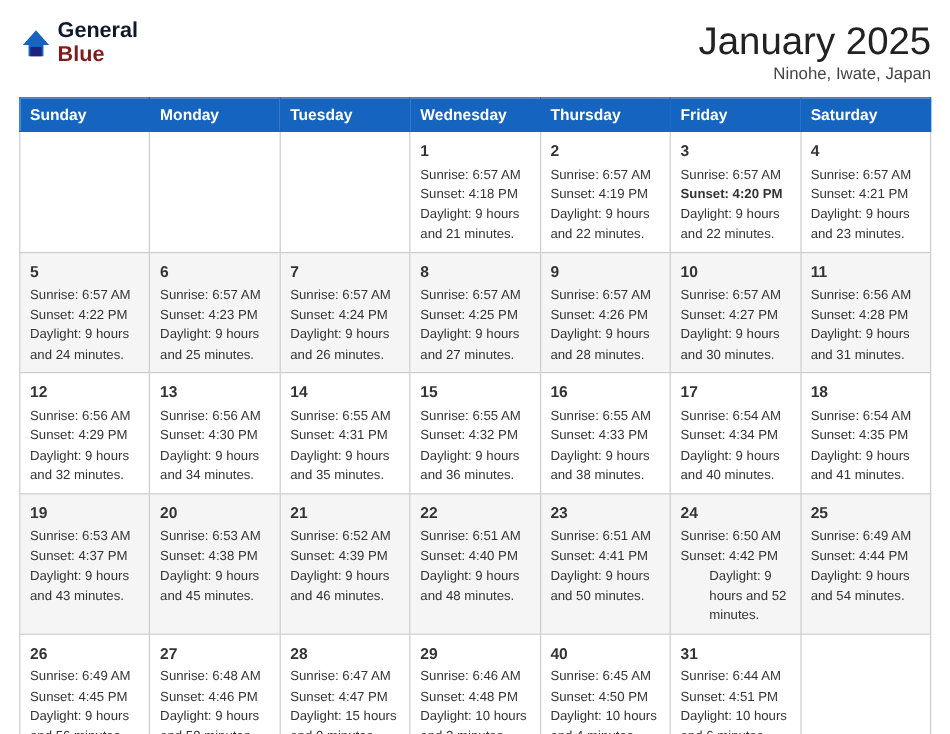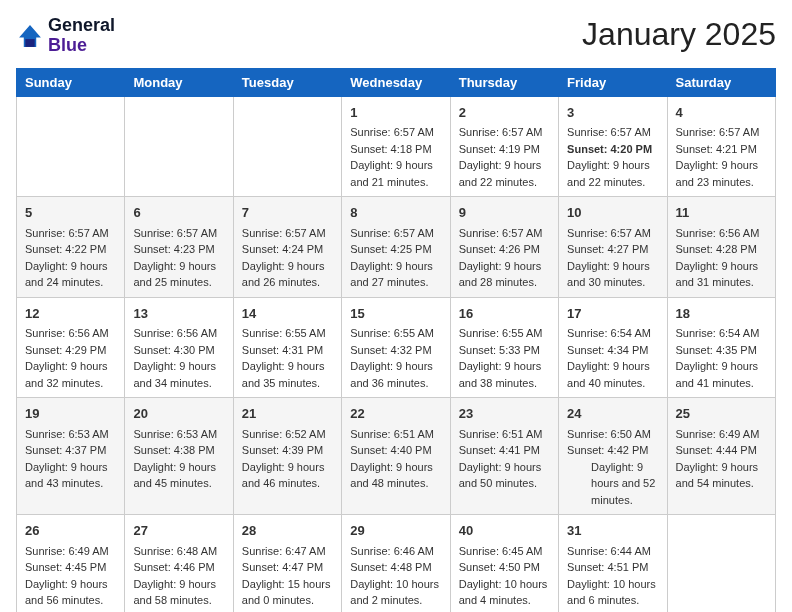--- a/index.html
+++ b/index.html
@@ -20,21 +20,21 @@
       display: flex;
       align-items: center;
       gap: 4px;
     }
     .logo-text {
       font-size: 18px;
       font-weight: bold;
       line-height: 1.1;
     }
     .logo-text .general { color: #0f172a; }
-    .logo-text .blue { color: #4c1d95; }
+    .logo-text .blue { color: #7f1d1d; }
     .logo-icon {
       width: 28px;
       height: 28px;
     }
     .title-block { text-align: right; }
     .calendar-title {
       font-size: 32px;
       font-weight: normal;
       color: #222;
       text-align: center;
@@ -89,20 +89,21 @@
       <polygon points="18,4 32,20 26,20 26,32 10,32 10,20 4,20" fill="#1565c0"></polygon>
       <rect x="12" y="22" width="12" height="10" fill="#1a237e"></rect>
     </svg>
     <div class="logo-text">
       <span class="general">General</span><br>
       <span class="blue">Blue</span>
     </div>
   </div>
   <div class="title-block">
     <div class="calendar-title">January 2025</div>
+    <div class="calendar-subtitle">Ninohe, Iwate, Japan</div>
   </div>
 </div>
 
 <table>
   <thead>
     <tr id="header-row">
         <th>Sunday</th>
         <th>Monday</th>
         <th>Tuesday</th>
         <th>Wednesday</th>
@@ -206,21 +207,21 @@
         </td>
         <td>
           <span class="day-num">15</span>
           <span style="display: block;">Sunrise: 6:55 AM</span>
           <span style="display: block;">Sunset: 4:32 PM</span>
           <span style="display: block;">Daylight: 9 hours and 36 minutes.</span>
         </td>
         <td>
           <span class="day-num">16</span>
           <span style="display: block;">Sunrise: 6:55 AM</span>
-          <span style="display: block;">Sunset: 5:33 PM</span>
+          <span style="display: block;">Sunset: 4:33 PM</span>
           <span style="display: block;">Daylight: 9 hours and 38 minutes.</span>
         </td>
         <td>
           <span class="day-num">17</span>
           <span style="display: block;">Sunrise: 6:54 AM</span>
           <span style="display: block;">Sunset: 4:34 PM</span>
           <span style="display: block;">Daylight: 9 hours and 40 minutes.</span>
         </td>
         <td>
           <span class="day-num">18</span>

